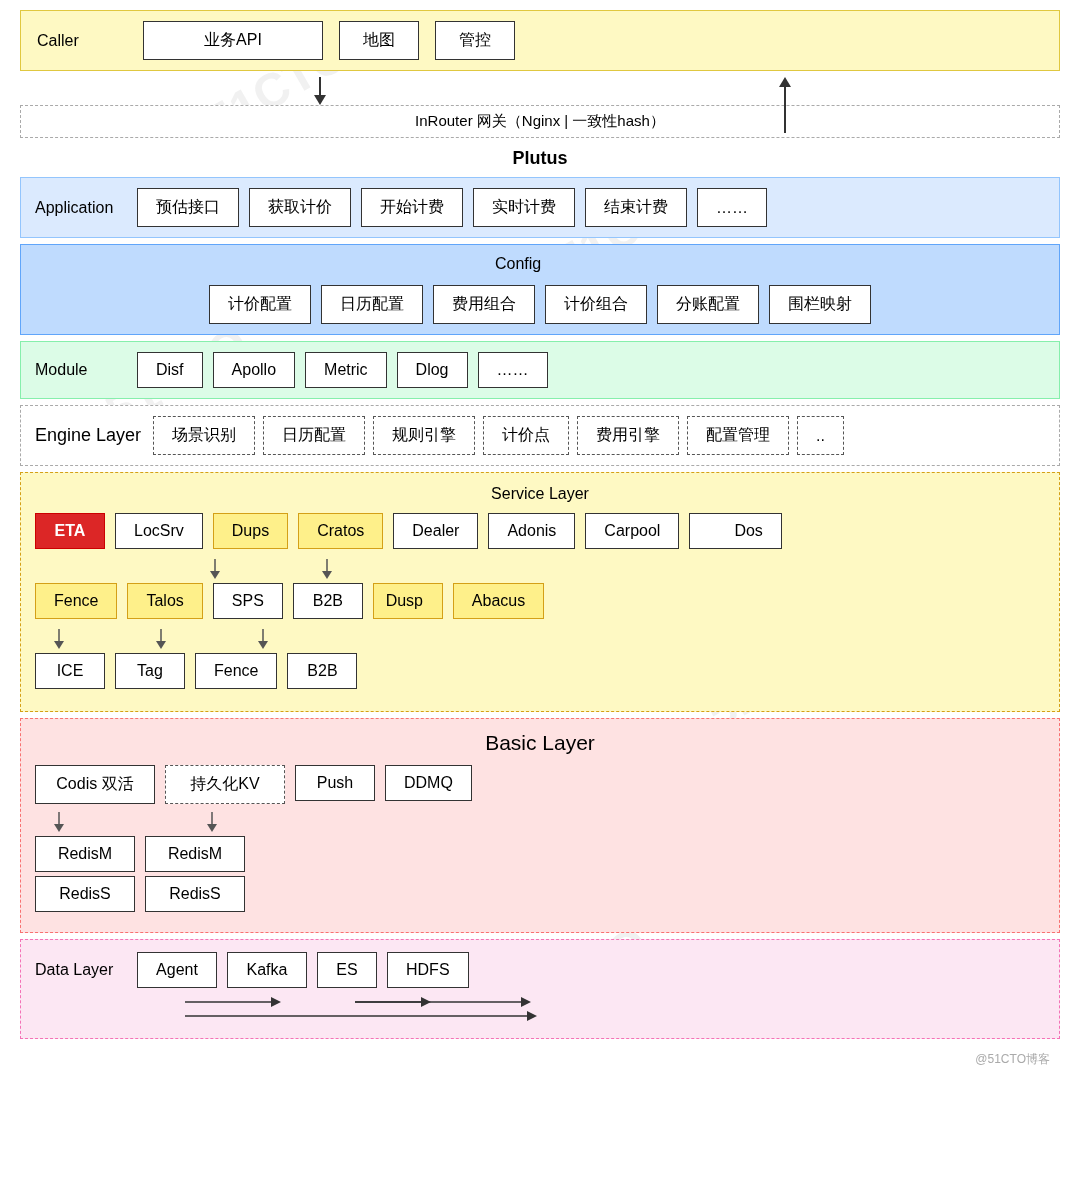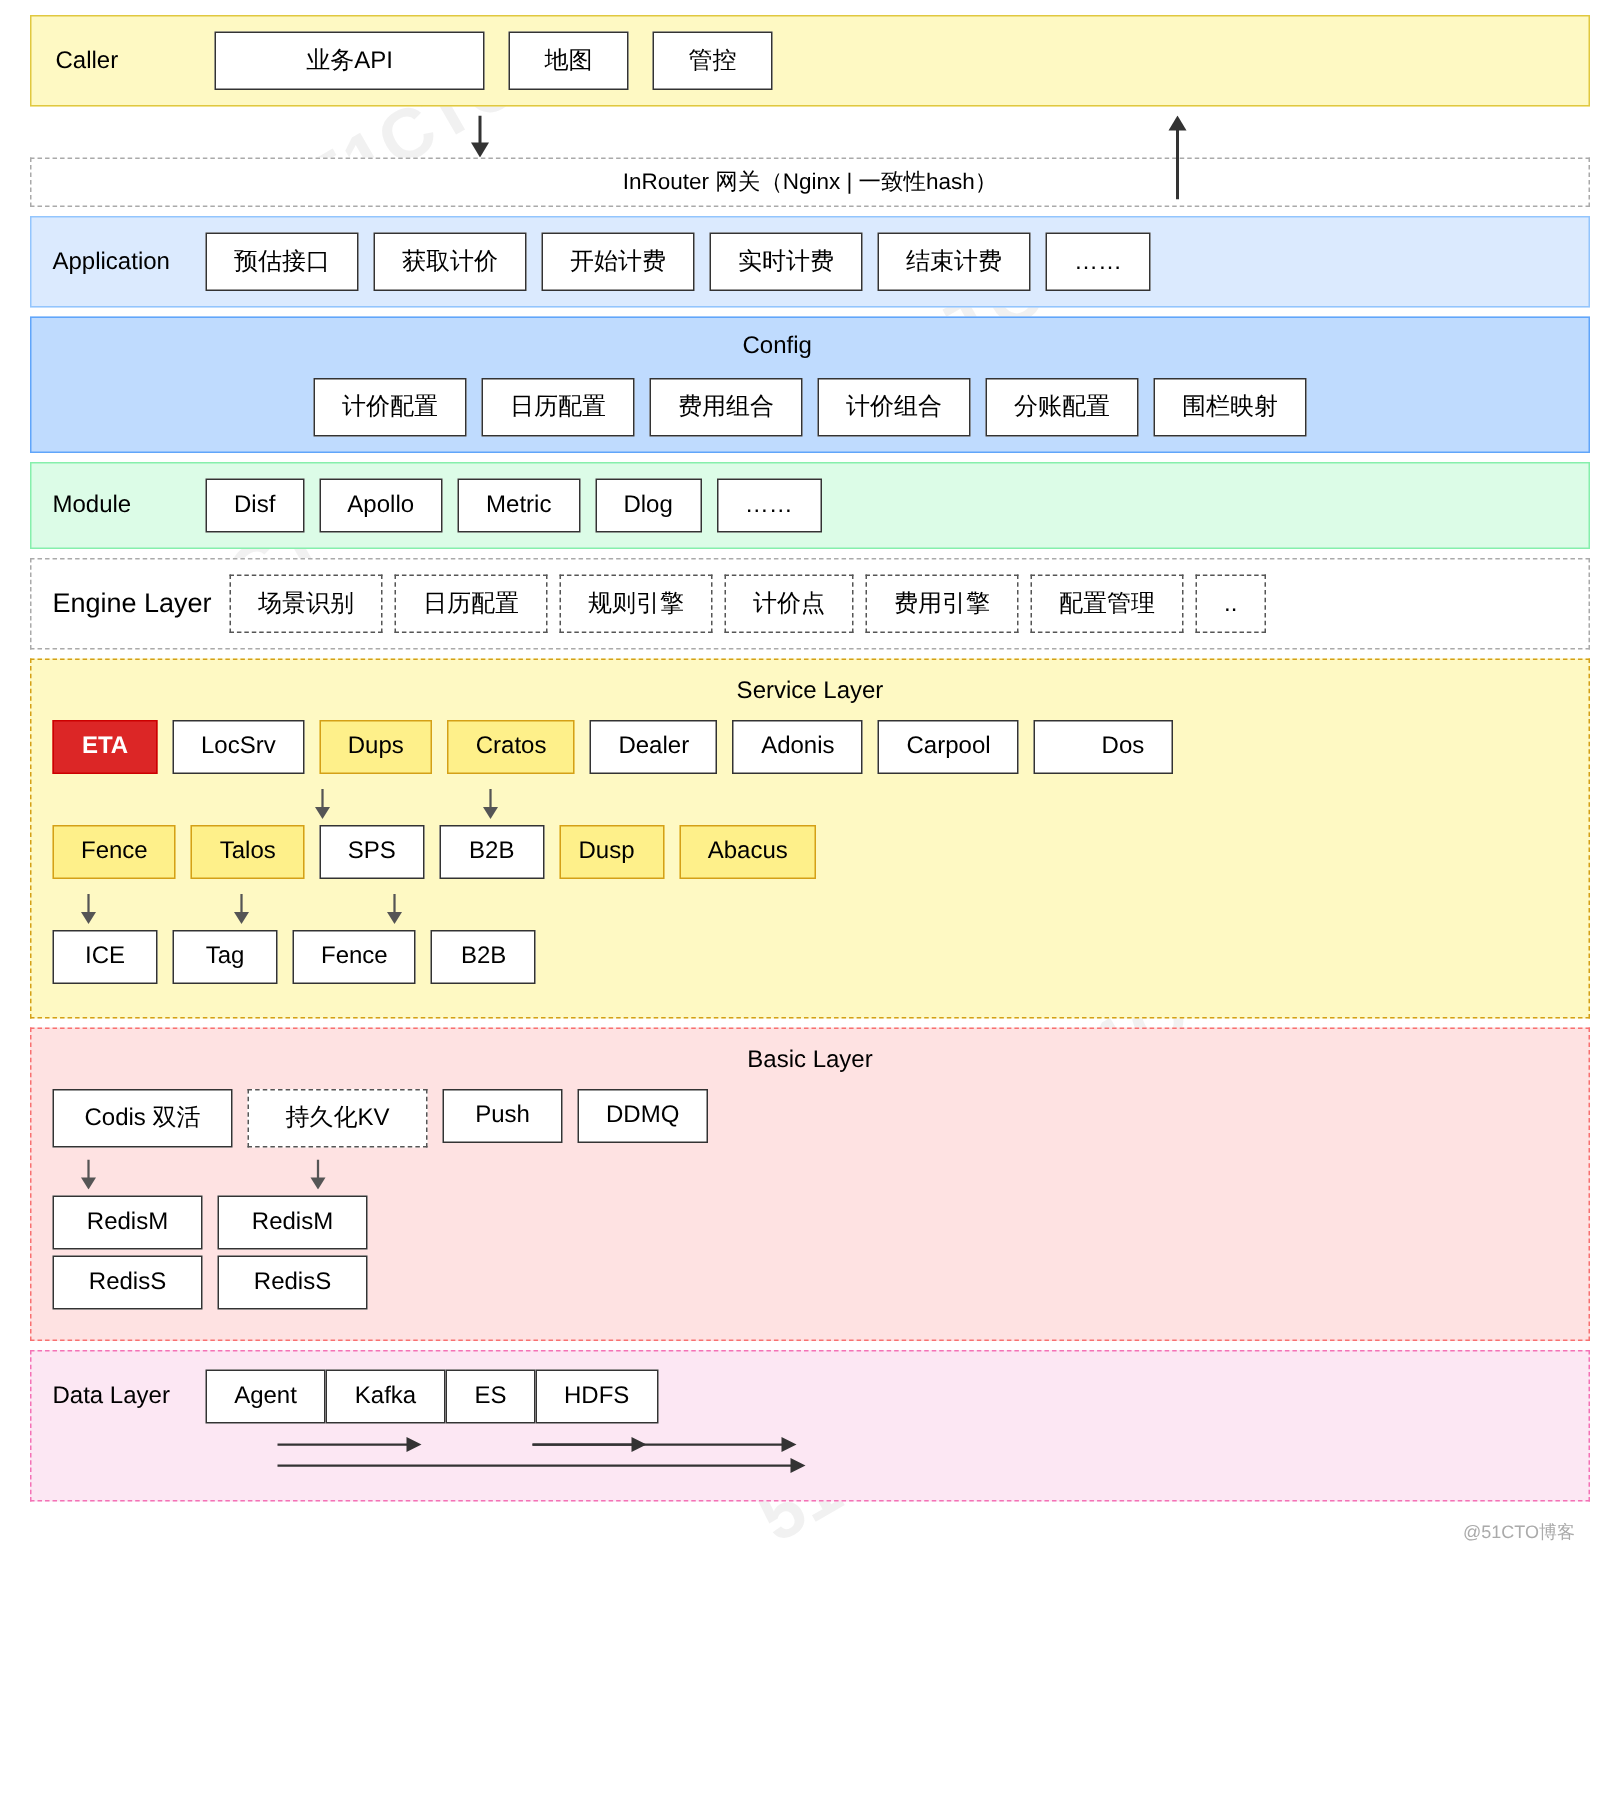--- a/index.html
+++ b/index.html
@@ -165,21 +165,21 @@
 
     
     .basic-layer {
       background: #fee2e2;
       border: 1.5px dashed #f87171;
       padding: 12px 14px;
       min-height: 180px;
     }
     .basic-layer-title {
       text-align: center;
-      font-size: 16px;
+      font-size: 21px;
       margin-bottom: 10px;
     }
     .basic-row {
       display: flex;
       align-items: flex-start;
       gap: 10px;
       margin-bottom: 8px;
     }
 
     
@@ -247,20 +247,21 @@
     </div>
 
     <div style="position:absolute;right:265px;top:0;">
       <svg width="20" height="56" viewBox="0 0 20 56">
         <line x1="10" y1="56" x2="10" y2="6" stroke="#333" stroke-width="2"></line>
         <polygon points="4,10 16,10 10,0" fill="#333"></polygon>
       </svg>
     </div>
   </div>
 
+  <div class="plutus-label">Plutus</div>
 
   <div class="app-row">
     <span class="row-label">Application</span>
     <div style="display:flex;gap:10px;flex-wrap:wrap;">
       <div class="box">预估接口</div>
       <div class="box">获取计价</div>
       <div class="box">开始计费</div>
       <div class="box">实时计费</div>
       <div class="box">结束计费</div>
       <div class="box">……</div>
@@ -400,21 +401,21 @@
       <div class="vstack">
         <div class="box" style="min-width:100px;">RedisM</div>
         <div class="box" style="min-width:100px;">RedisS</div>
       </div>
     </div>
   </div>
 
   <div class="data-layer">
     <div class="data-layer-inner">
       <span class="row-label">Data Layer</span>
-      <div style="display:flex;gap:0;align-items:center;">
+      <div style="display:flex;gap:10px;align-items:center;">
         <div class="box" style="min-width:80px;">Agent</div>
         <div class="box" style="min-width:80px;">Kafka</div>
         <div class="box" style="min-width:60px;">ES</div>
         <div class="box" style="min-width:80px;">HDFS</div>
       </div>
     </div>
 
     <div style="margin-left:110px;margin-top:4px;">
       <svg width="500" height="30" viewBox="0 0 500 30">
 

